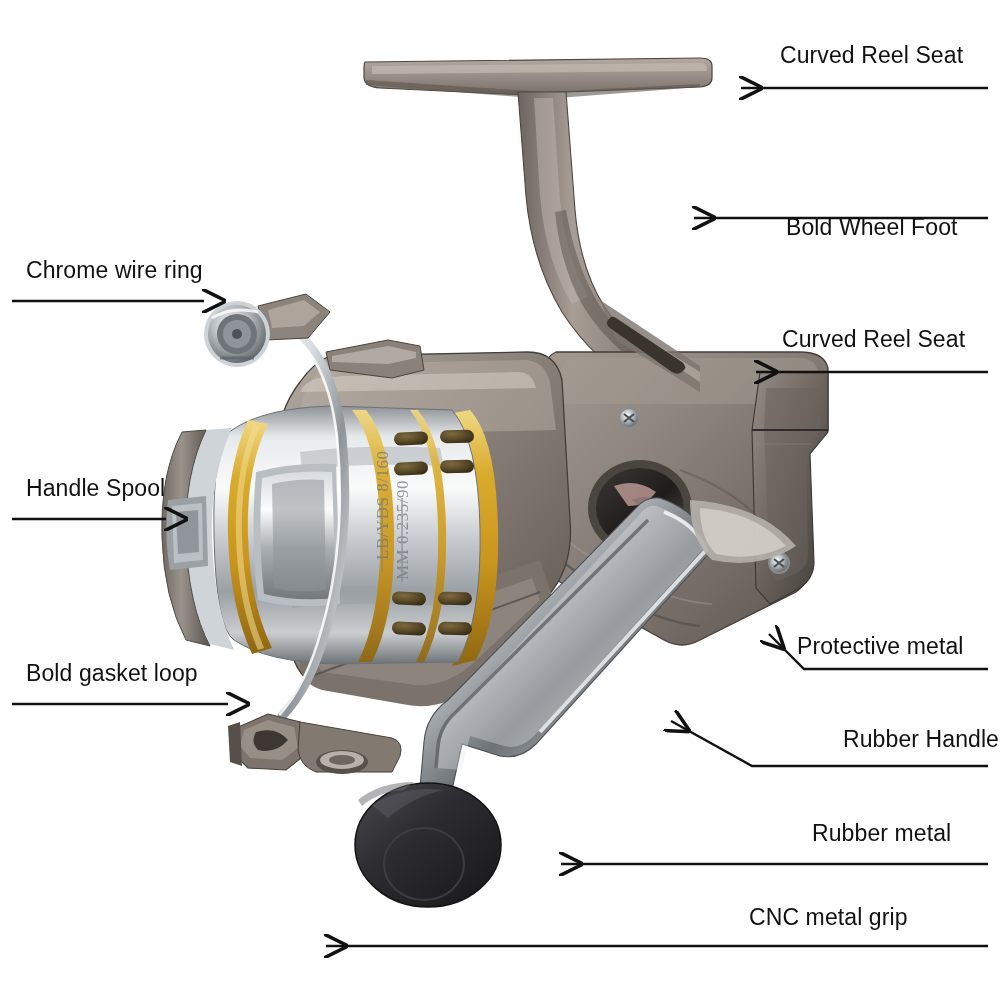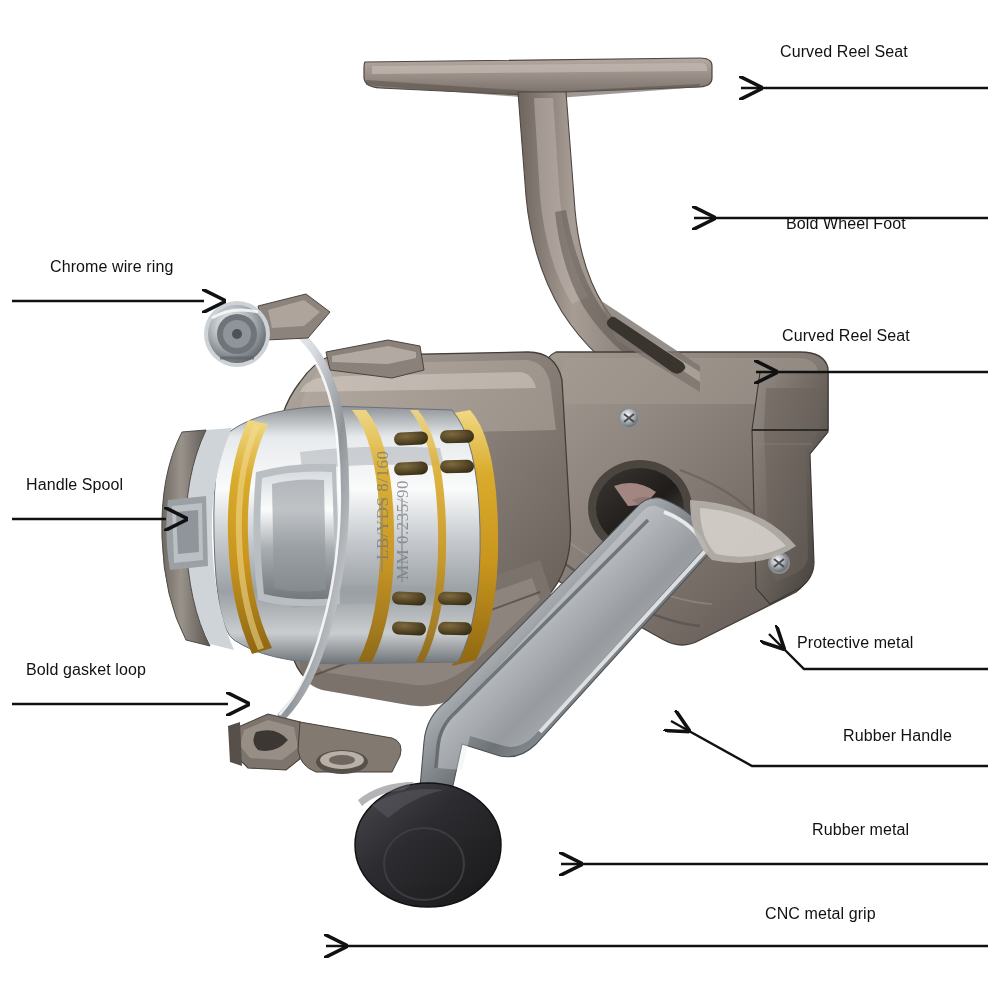--- a/index.html
+++ b/index.html
@@ -27,21 +27,21 @@
     left: 0;
     top: 0;
     width: 1000px;
     height: 1000px;
     pointer-events: none;
   }
   .callout-label {
     position: absolute;
     color: #111111;
     font-family: "Liberation Sans", sans-serif;
-    font-size: 16px;
+    font-size: 23px;
     font-weight: 400;
     letter-spacing: 0.1px;
     white-space: nowrap;
     line-height: 1;
     pointer-events: auto;
   }
 </style>
 </head>
 <body>
 
@@ -391,28 +391,28 @@
     </g>
   </svg>
 
   <div>
     <div class="callout-label" style="left:780px; top:44px;">Curved Reel Seat</div>
 
     <div class="callout-label" style="left:786px; top:174px;margin-top:42px;">Bold Wheel Foot</div>
 
     <div class="callout-label" style="left:782px; top:328px;">Curved Reel Seat</div>
 
-    <div class="callout-label" style="left:26px; top:259px;margin-left:24px;">Chrome wire ring</div>
+    <div class="callout-label" style="left:26px; top:259px;">Chrome wire ring</div>
 
     <div class="callout-label" style="left:26px; top:477px;">Handle Spool</div>
 
     <div class="callout-label" style="left:26px; top:662px;">Bold gasket loop</div>
 
     <div class="callout-label" style="left:797px; top:635px;">Protective metal</div>
 
     <div class="callout-label" style="left:843px; top:728px;">Rubber Handle</div>
 
     <div class="callout-label" style="left:812px; top:822px;">Rubber metal</div>
 
-    <div class="callout-label" style="left:765px; top:906px;">CNC metal grip</div>
+    <div class="callout-label" style="left:749px; top:906px;">CNC metal grip</div>
   </div>
 
 </div>
 
 </body></html>

